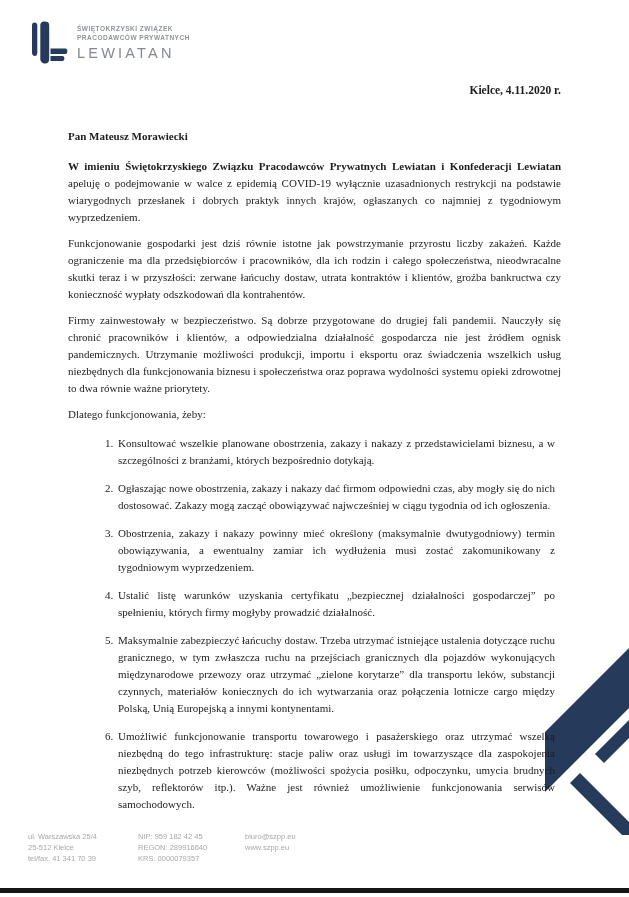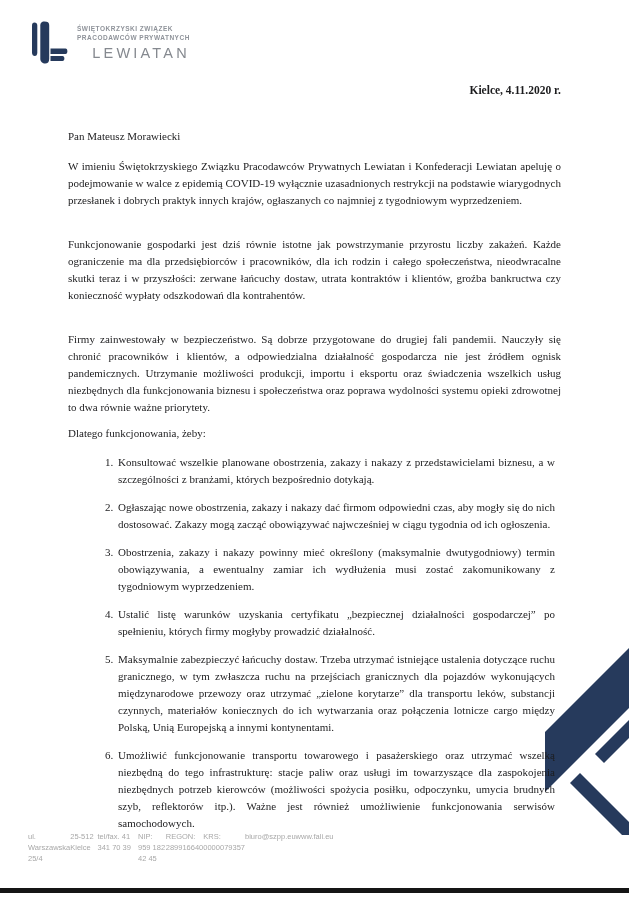--- a/index.html
+++ b/index.html
@@ -7,43 +7,43 @@
     position:relative; width:629px; height:897px; background:#ffffff;
     overflow:hidden; margin:0 auto;
     font-family:"Liberation Serif", serif; color:#1c1c1e;
   }
 
   
   .logo { position:absolute; left:30px; top:21px; display:flex; align-items:flex-start; }
   .logo-mark { width:40px; height:44px; flex:0 0 auto; }
   .logo-text { margin-left:7px; padding-top:4px; font-family:"Liberation Sans", sans-serif; }
   .org-line { font-size:6.5px; font-weight:bold; letter-spacing:0.5px; color:#8f939a; line-height:8.5px; white-space:nowrap; }
-  .brand { margin-top:3px; font-size:14.5px; letter-spacing:3.2px; color:#85898f; white-space:nowrap;text-align:right; }
+  .brand { margin-top:3px; font-size:14.5px; letter-spacing:3.2px; color:#85898f; white-space:nowrap; }
 
   
   .dateline { position:absolute; left:68px; top:84px; width:493px; text-align:right; font-size:11.5px;font-weight:bold; }
 
   
   .content { position:absolute; left:68px; top:128px; width:493px; font-size:11px; line-height:17px; text-align:justify; }
-  .recipient-name { font-weight:normal; }
+  .recipient-name { font-weight:bold; }
   .para { margin:13px 0 0 0; }
-  .para + .para { margin-top:27px; }
+  .para + .para { margin-top:9px; }
   .list-intro { margin:9px 0 12px 0; }
   ol.recommendations { margin:6px; padding:0 0 0 42px; }
   ol.recommendations li { margin:0 0 11px 0; padding-left:2px; }
-  .bold-lead { font-weight:normal; }
+  .bold-lead { font-weight:bold; }
 
   
   .decoration { position:absolute; right:0; top:645px; width:84px; height:190px; z-index:0; }
   .content, .footer { z-index:1; }
 
   
   .footer { position:absolute; left:28px; top:831px; display:flex;
     font-family:"Liberation Sans", sans-serif; font-size:7.5px; line-height:11px; color:#a8a8a8; }
-  .footer-col { display:flex; flex-direction:row; }
+  .footer-col { display:flex; flex-direction:column; }
   .footer-col.c1 { width:110px; }
   .footer-col.c2 { width:107px; }
 
   .bottom-bar { position:absolute; left:0; top:888px; width:629px; height:5px; background:#151515; }
 </style>
 </head>
 <body>
 
 <div class="page">
 
@@ -100,18 +100,18 @@
       <span>25-512 Kielce</span>
       <span>tel/fax. 41 341 70 39</span>
     </div>
     <div class="footer-col c2">
       <span>NIP: 959 182 42 45</span>
       <span>REGON: 289916640</span>
       <span>KRS: 0000079357</span>
     </div>
     <div class="footer-col c3">
       <span>biuro@szpp.eu</span>
-      <span>www.fali.eu</span>
+      <span>www.szpp.eu</span>
     </div>
   </div>
 
   <div class="bottom-bar"></div>
 </div>
 
 </body></html>

